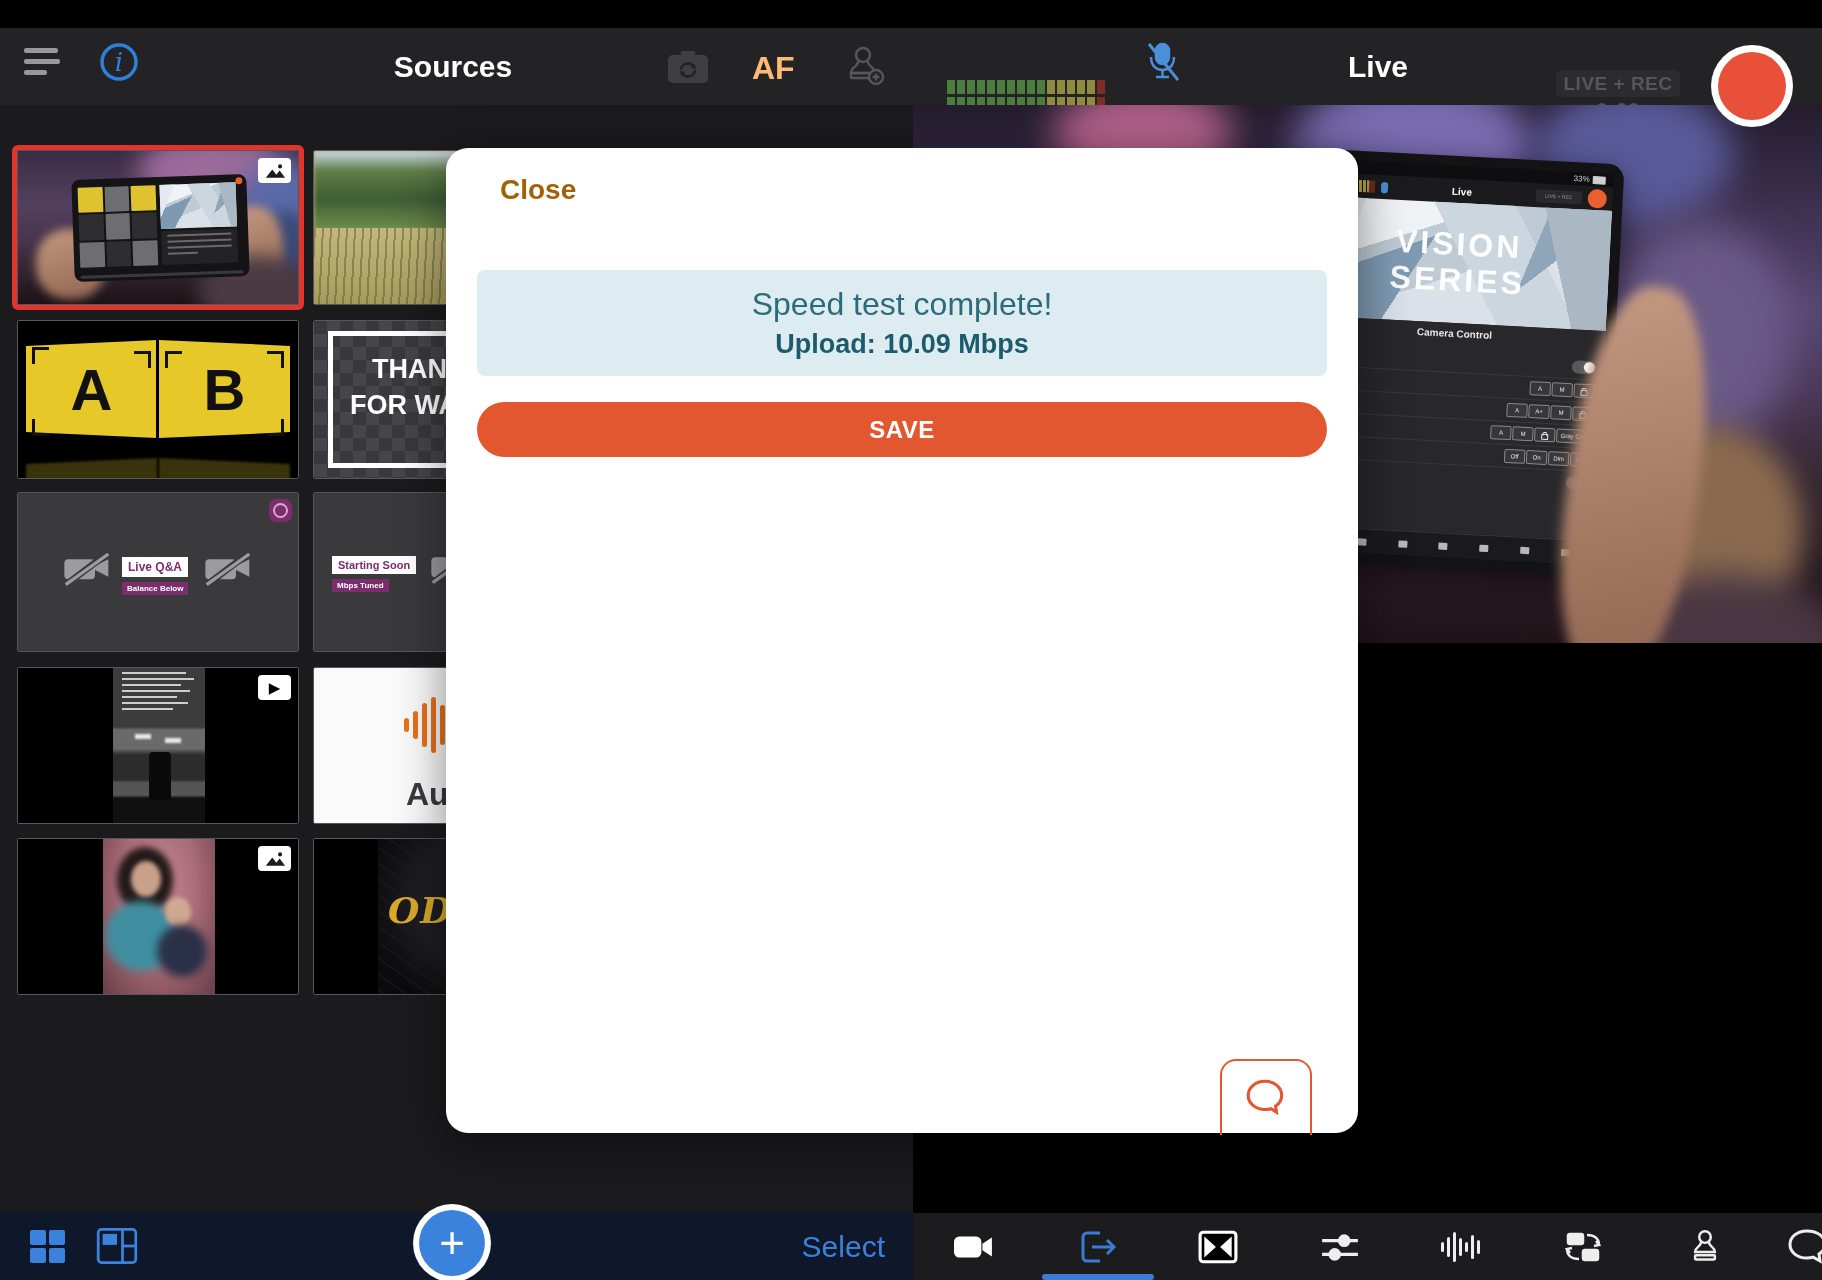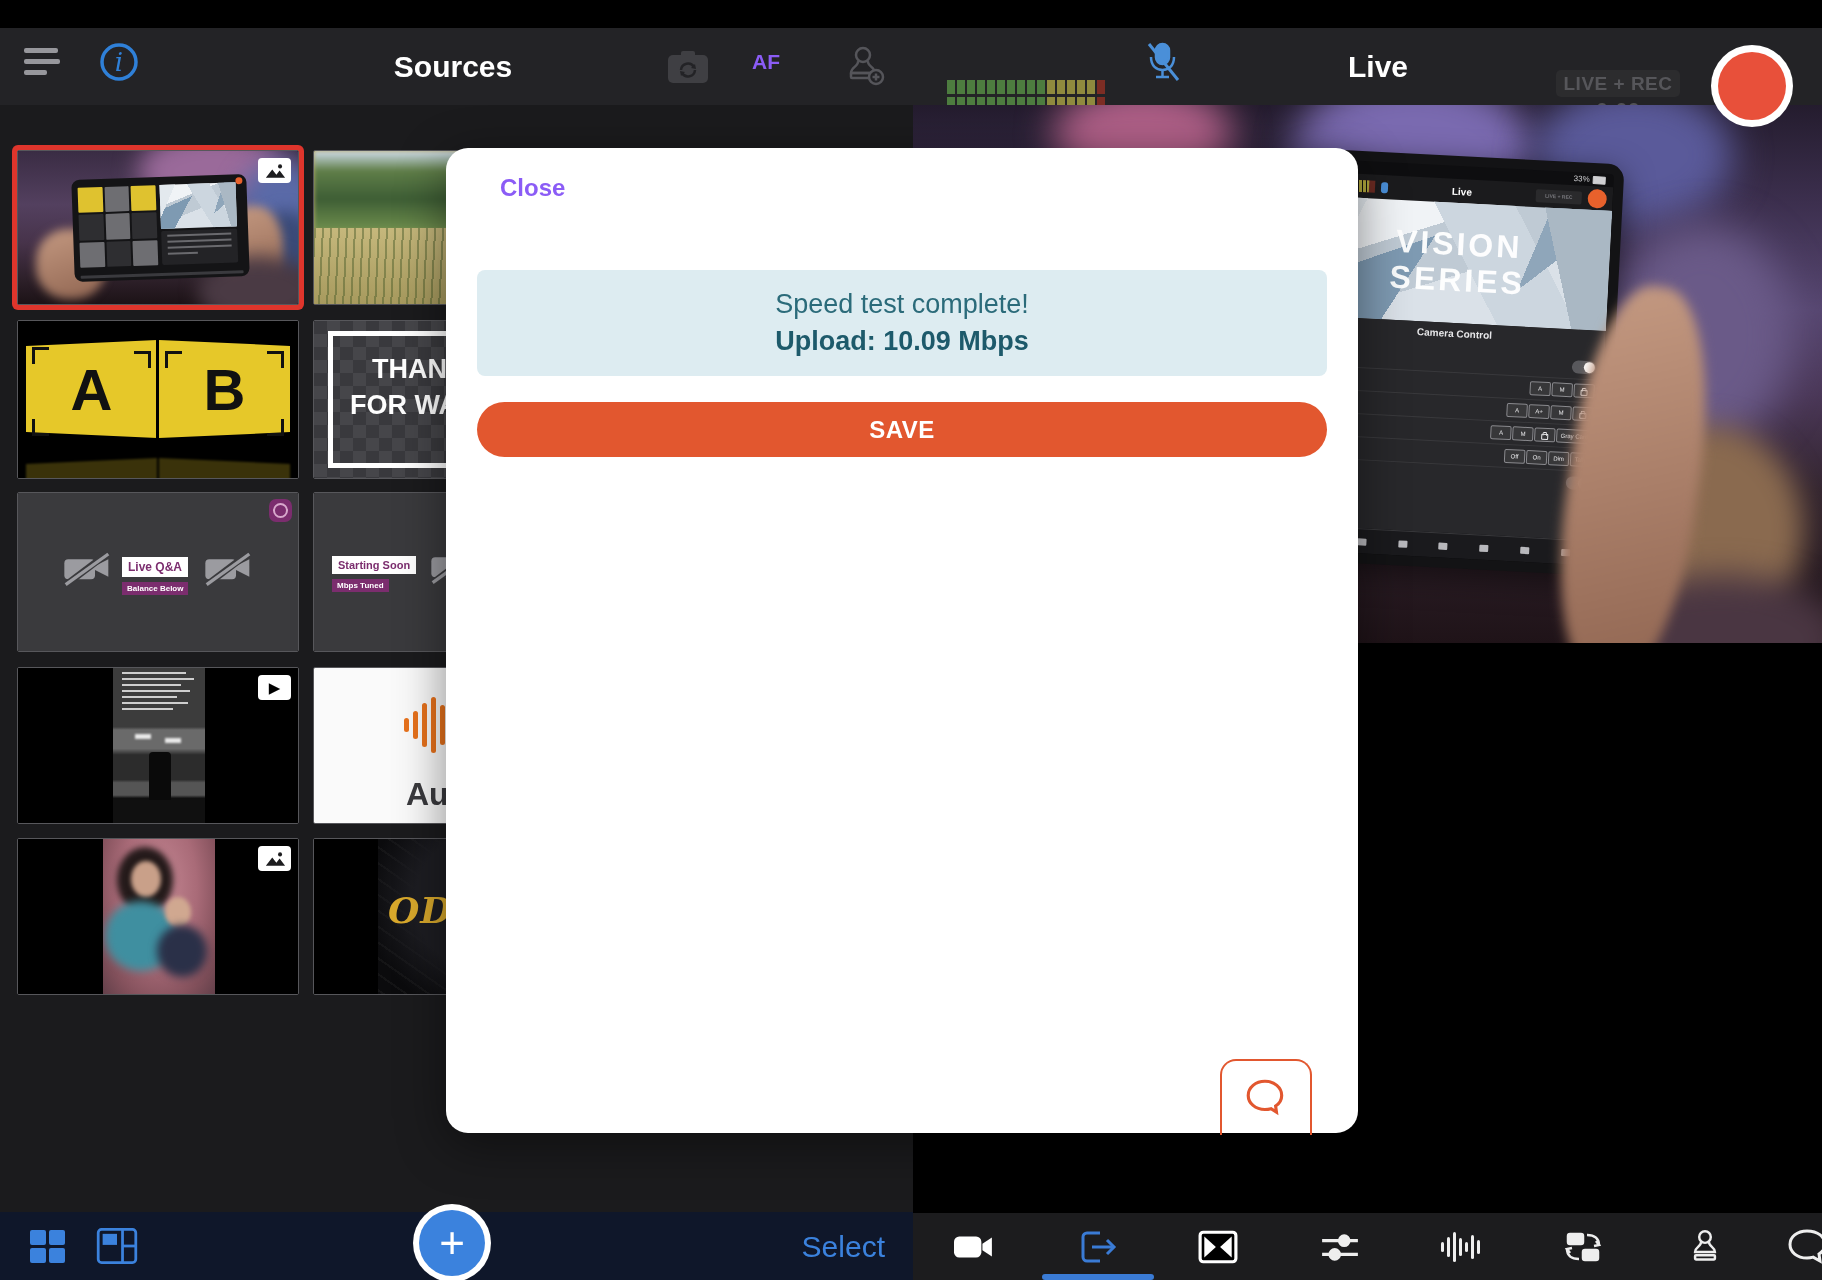--- a/index.html
+++ b/index.html
@@ -5,21 +5,21 @@
   html,body{margin:0;padding:0;background:#000;}
   .screen{position:relative;width:1822px;height:1280px;background:#000;overflow:hidden;
           font-family:"Liberation Sans",sans-serif;-webkit-font-smoothing:antialiased;}
   .abs{position:absolute;}
 
   
   .topbar{position:absolute;left:0;top:28px;width:1822px;height:77px;background:#232326;}
   .tb-title{position:absolute;top:0;height:77px;display:flex;align-items:center;color:#fff;
             font-size:30px;font-weight:bold;}
   .hamburger span{display:block;height:5px;border-radius:2px;background:#97979c;margin-bottom:6px;}
-  .af{color:#8b5cf6;font-size:21px;font-weight:bold;}
+  .af{color:#fdba74;font-size:32px;font-weight:bold;}
   .meter{position:absolute;left:947px;top:52px;display:flex;flex-direction:column;gap:3px;}
   .meter .mrow{display:flex;gap:2px;}
   .meter .seg{width:8px;height:14px;}
   .seg.g{background:#4d7c3f;} .seg.y{background:#8f8a3e;} .seg.r{background:#7c2d24;}
   .live-badge{position:absolute;left:1556px;top:42px;width:124px;height:27px;background:#2c2c2e;
               border-radius:5px;color:#56565a;font-weight:bold;font-size:19px;display:flex;
               align-items:center;justify-content:center;letter-spacing:.5px;}
   .timer{position:absolute;left:1556px;top:70px;width:124px;text-align:center;color:#525257;
          font-size:22px;font-weight:bold;}
   .record-btn{position:absolute;left:1711px;top:45px;width:82px;height:82px;border-radius:50%;
@@ -171,25 +171,25 @@
   .t-toggle{width:24px;height:13px;border-radius:7px;background:#58585c;position:relative;}
   .t-toggle i{position:absolute;right:1px;top:1px;width:11px;height:11px;border-radius:50%;background:#fff;}
   .t-tools{height:24px;background:#1a1a1d;border-top:1px solid #39393c;display:flex;align-items:center;
            justify-content:space-around;padding:0 8px;position:relative;}
   .t-tools i{width:9px;height:7px;background:#b8b8bc;border-radius:1px;display:block;}
   .t-under{position:absolute;left:10px;bottom:1px;width:34px;height:3px;background:#3a7bd5;}
 
   
   .modal{position:absolute;left:446px;top:148px;width:912px;height:985px;background:#fff;border-radius:22px;
          box-shadow:0 12px 50px rgba(0,0,0,.45);z-index:50;}
-  .modal-close{position:absolute;left:54px;top:26px;color:#8b5cf6;font-size:24px;font-weight:bold;}
+  .modal-close{position:absolute;left:54px;top:26px;color:#a16207;font-size:28px;font-weight:bold;}
   .modal-title{position:absolute;left:0;top:26px;width:100%;text-align:center;color:#18242e;font-size:28px;font-weight:bold;}
   .info-box{position:absolute;left:31px;top:122px;width:850px;height:106px;background:#ddecf1;border-radius:8px;
             display:flex;flex-direction:column;align-items:center;justify-content:center;gap:6px;}
-  .info-line1{color:#2b6b7a;font-size:27px;}
+  .info-line1{color:#2b6b7a;font-size:32px;}
   .info-line2{color:#1d5a6b;font-size:27px;font-weight:bold;}
   .save-btn{position:absolute;left:31px;top:254px;width:850px;height:55px;border-radius:28px;background:#e2572f;
             color:#fff;font-weight:bold;font-size:24px;letter-spacing:.5px;display:flex;align-items:center;justify-content:center;}
   .chat-fab{position:absolute;left:774px;top:911px;width:88px;height:74px;border:2px solid #e2572f;border-bottom:none;
             border-radius:16px 16px 0 0;display:flex;align-items:center;justify-content:center;color:#e2572f;}
 </style>
 </head>
 <body>
 
 <div class="screen">

